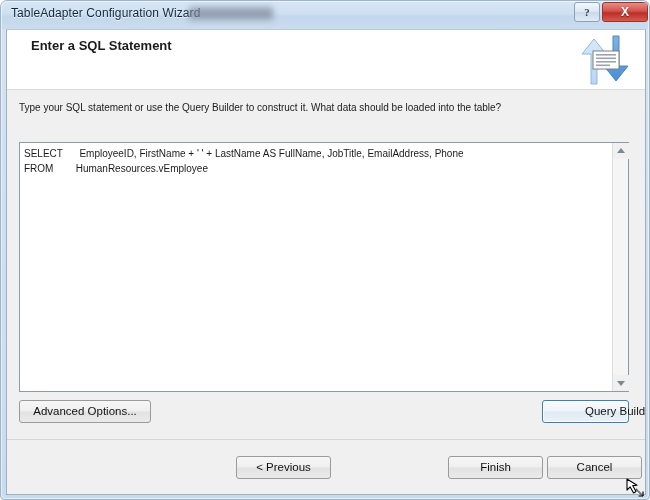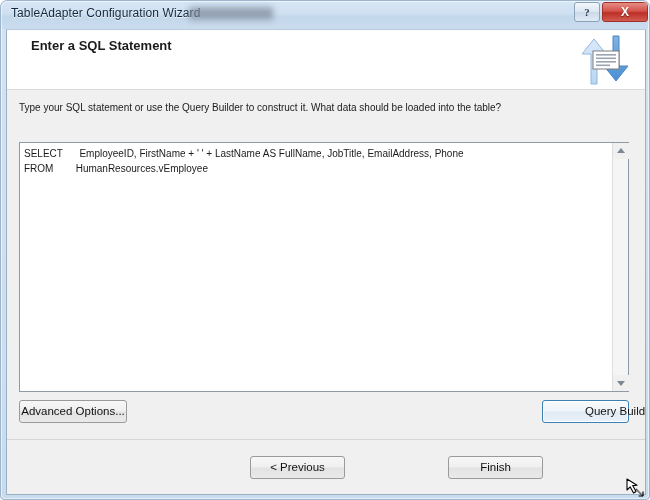--- a/index.html
+++ b/index.html
@@ -249,40 +249,40 @@
   }
   .btn.focused {
     border: 1px solid #3c7fb1;
     box-shadow: inset 0 0 0 1px #ffffff;
     background: linear-gradient(180deg, #f8fbfd 0%, #eef4f9 48%, #e0eaf3 52%, #eaf2f8 100%);
   }
 
   #advanced-options-button {
     left: 12px;
     top: 310px;
-    width: 108px;
+    width: 132px;
   }
   #query-builder-button {
     left: 535px;
     top: 310px;
     width: 87px;
     padding-left: 42px;
   }
 
   
   #footer {
     position: relative;
     height: 55px;
     background: #f0f0f0;
   }
   .footer-btn {
     top: 16px;
     width: 95px;
   }
-  #previous-button { left: 243px; text-align: center; }
+  #previous-button { left: 229px; text-align: center; }
   #next-button     { left: 342px; }
   #finish-button   { left: 441px; text-align: center; }
   #cancel-button   { left: 540px; }
 
   
   #resize-cursor {
     position: absolute;
     right: 4px;
     bottom: 0px;
     width: 20px;
@@ -350,20 +350,21 @@
         </div>
       </div>
 
       <div class="btn" id="advanced-options-button">Advanced Options...</div>
       <div class="btn focused" id="query-builder-button">Query Builder...</div>
     </div>
 
     <div id="footer">
       <div class="btn footer-btn" id="previous-button">&lt; Previous</div>
       <div class="btn footer-btn" id="finish-button">Finish</div>
+      <div class="btn footer-btn" id="cancel-button">Cancel</div>
     </div>
   </div>
 
   <svg id="resize-cursor" viewBox="0 0 20 22">
     <path d="M2 2 L2 13 L5.2 9.9 L8.6 16 L11 14.6 L7.7 8.6 L12 8.2 Z" fill="#ffffff" stroke="#000000" stroke-width="1.1" stroke-linejoin="round"></path>
     <path d="M11 12 L18 19" stroke="#000000" stroke-width="1.2"></path>
     <path d="M18 19 L18 14.6 M18 19 L13.6 19" stroke="#000000" stroke-width="1.2" fill="none"></path>
     <path d="M11.6 12.4 L17.4 18.2" stroke="#ffffff" stroke-width="0.6"></path>
   </svg>
 

